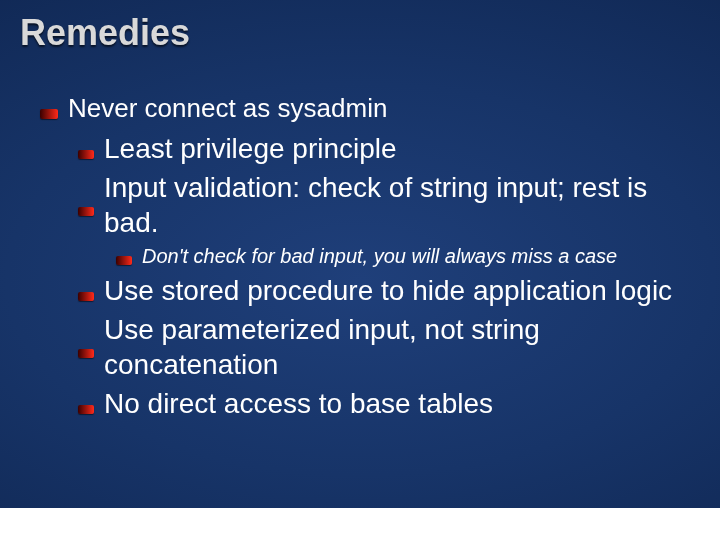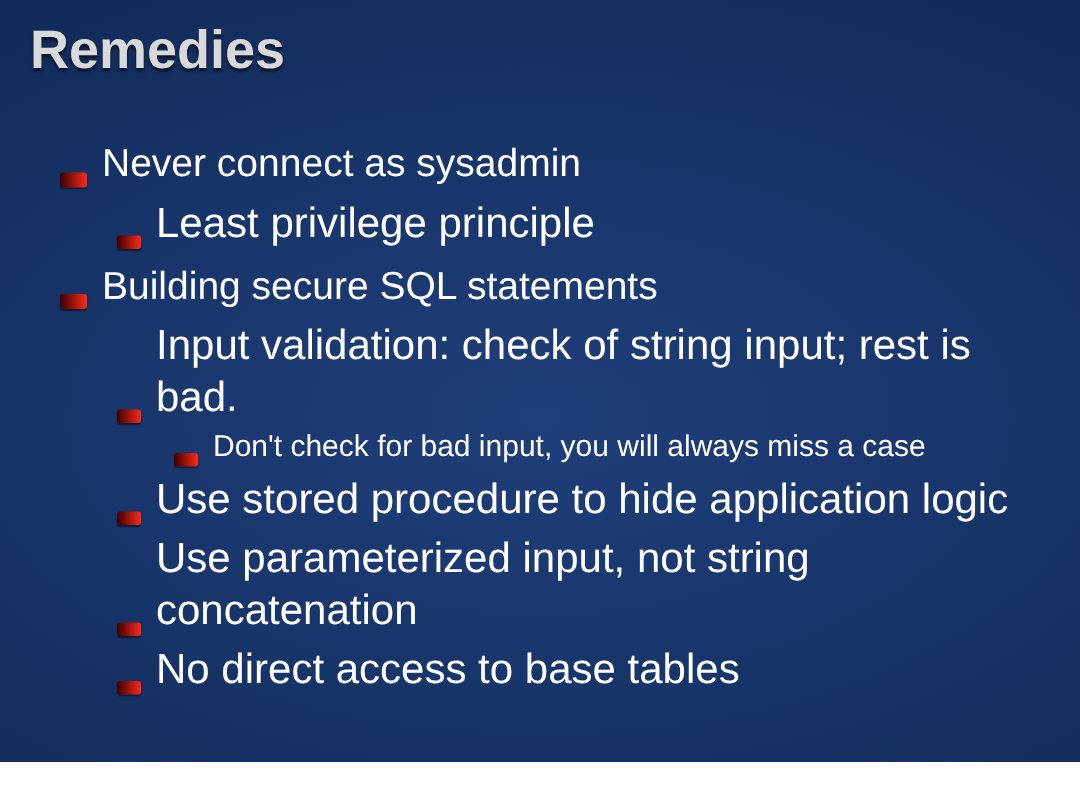--- a/index.html
+++ b/index.html
@@ -23,26 +23,26 @@
     font-weight: bold;
     color: #d9d9d9;
     padding: 12px 0 6px 20px;
     text-shadow: 0 2px 2px rgba(0,0,0,0.6);
   }
   .body {
     padding: 24px 40px 0 40px;
   }
   .l1, .l2, .l3, .l4 {
     display: flex;
-    align-items: flex-end;
+    align-items: center;
     line-height: 1.25;
   }
   .l1 { font-size: 26px; margin: 8px 0 6px 0; }
   .l2 { font-size: 28px; margin: 4px 0 4px 38px; }
-  .l3 { font-size: 20px; margin: 4px 0 4px 76px; }
+  .l3 { font-size: 20px; margin: 4px 0 4px 76px; font-style: italic; }
   .bullet {
     flex: 0 0 auto;
     width: 18px;
     height: 10px;
     margin-top: 0.48em;
     margin-right: 10px;
     background: linear-gradient(to right, #3a0000 0%, #ff2a1a 100%);
     border-radius: 2px;
     box-shadow: 0 1px 1px rgba(0,0,0,0.5);
   }
@@ -59,24 +59,20 @@
     <div class="l1">
       <span class="bullet"></span>
       <span class="txt">Never connect as sysadmin</span>
     </div>
 
     <div class="l2">
       <span class="bullet"></span>
       <span class="txt">Least privilege principle</span>
     </div>
 
-    <div class="l1">
-      <span class="bullet"></span>
-      <span class="txt">Building secure SQL statements</span>
-    </div>
 
     <div class="l2">
       <span class="bullet"></span>
       <span class="txt">Input validation: check of string input; rest is bad.</span>
     </div>
 
     <div class="l3">
       <span class="bullet"></span>
       <span class="txt">Don't check for bad input, you will always miss a case</span>
     </div>

